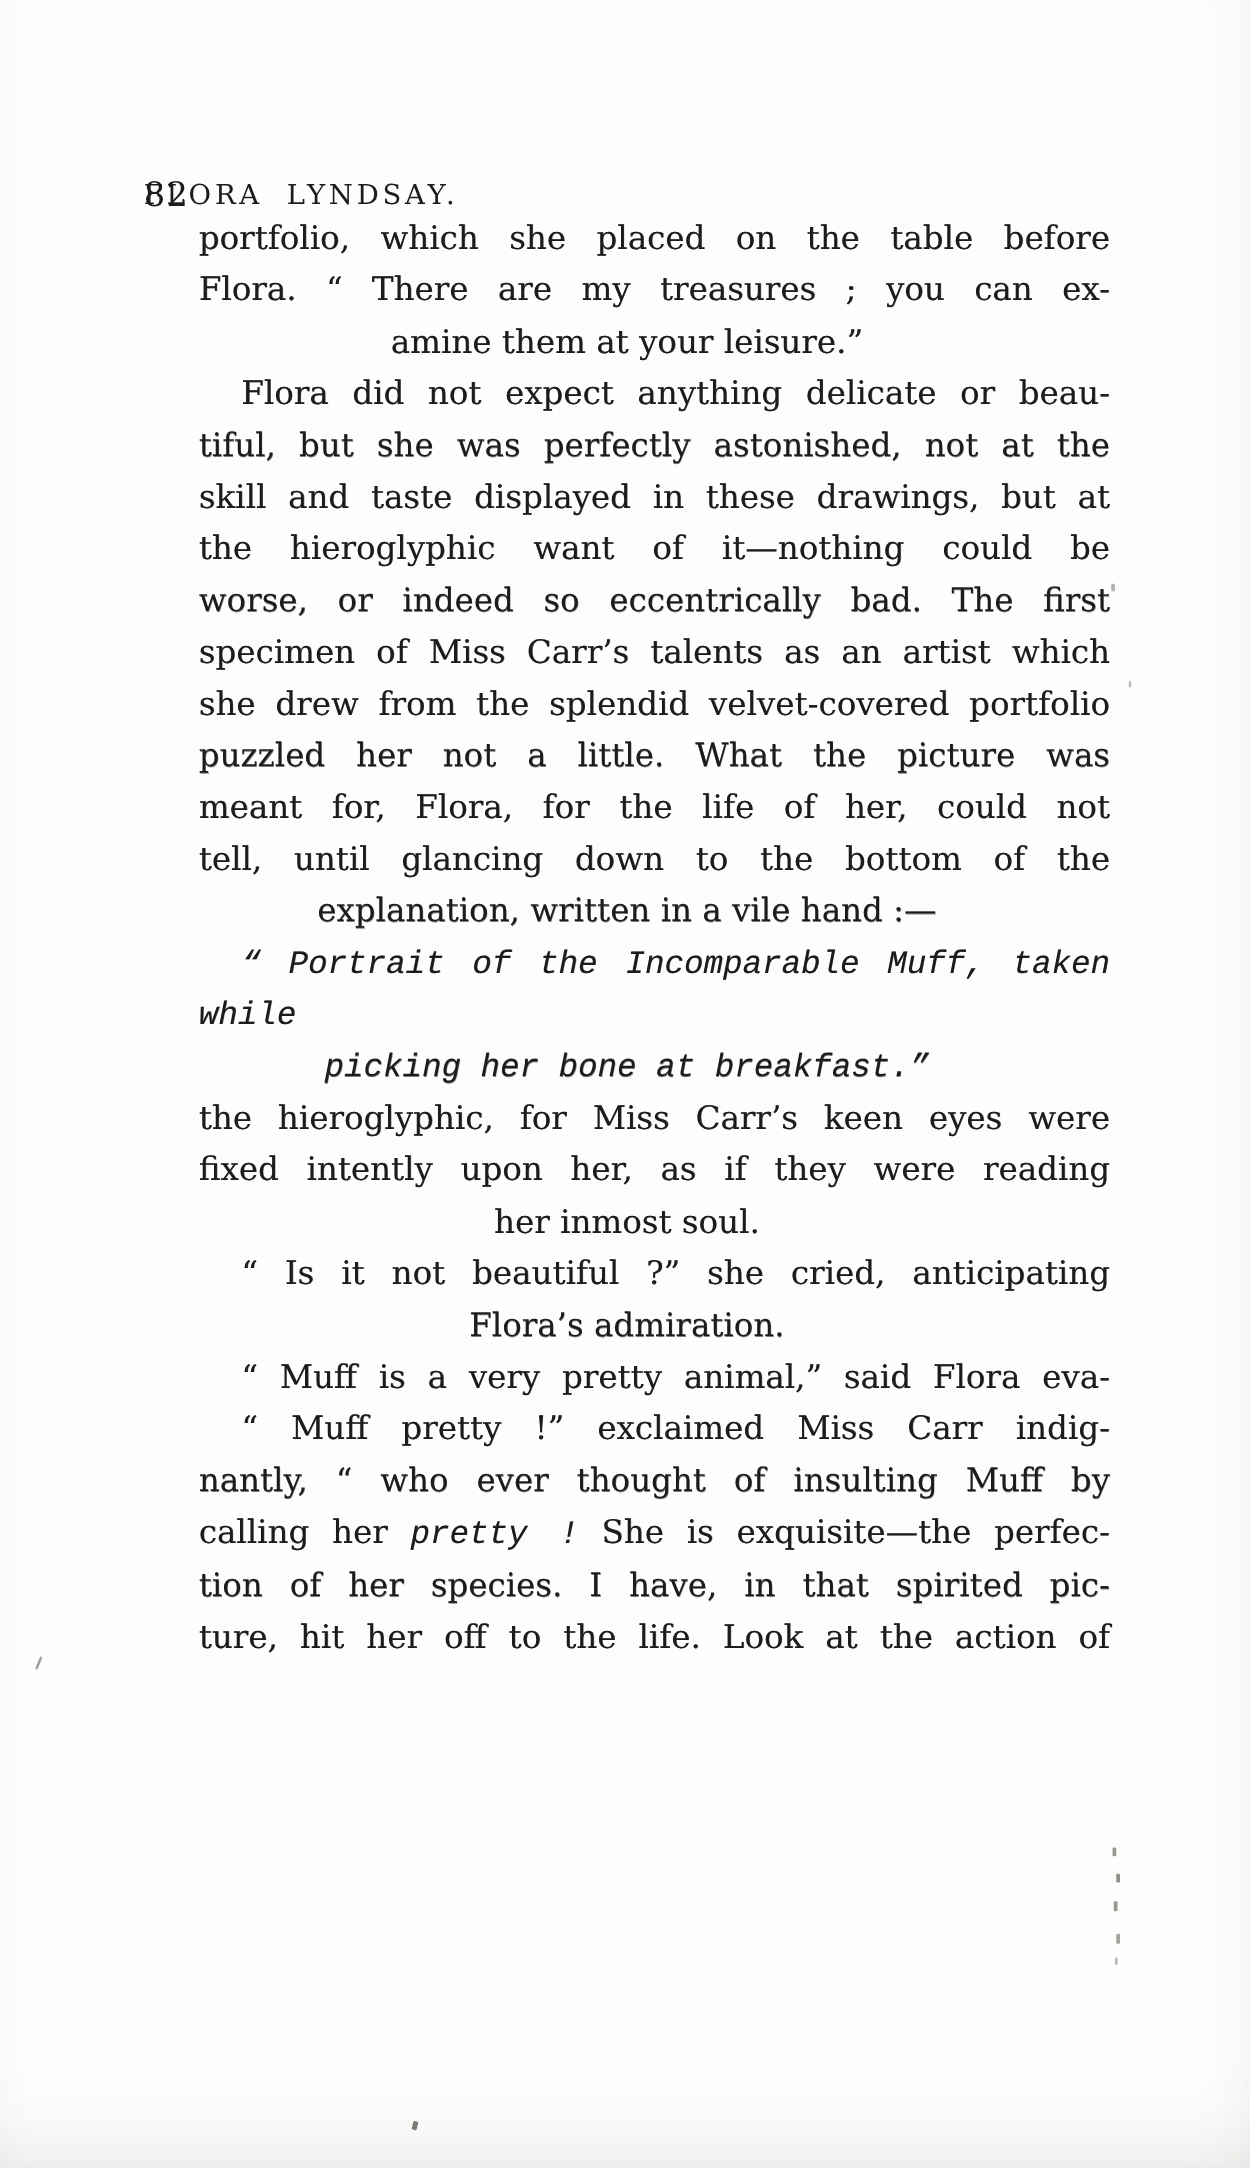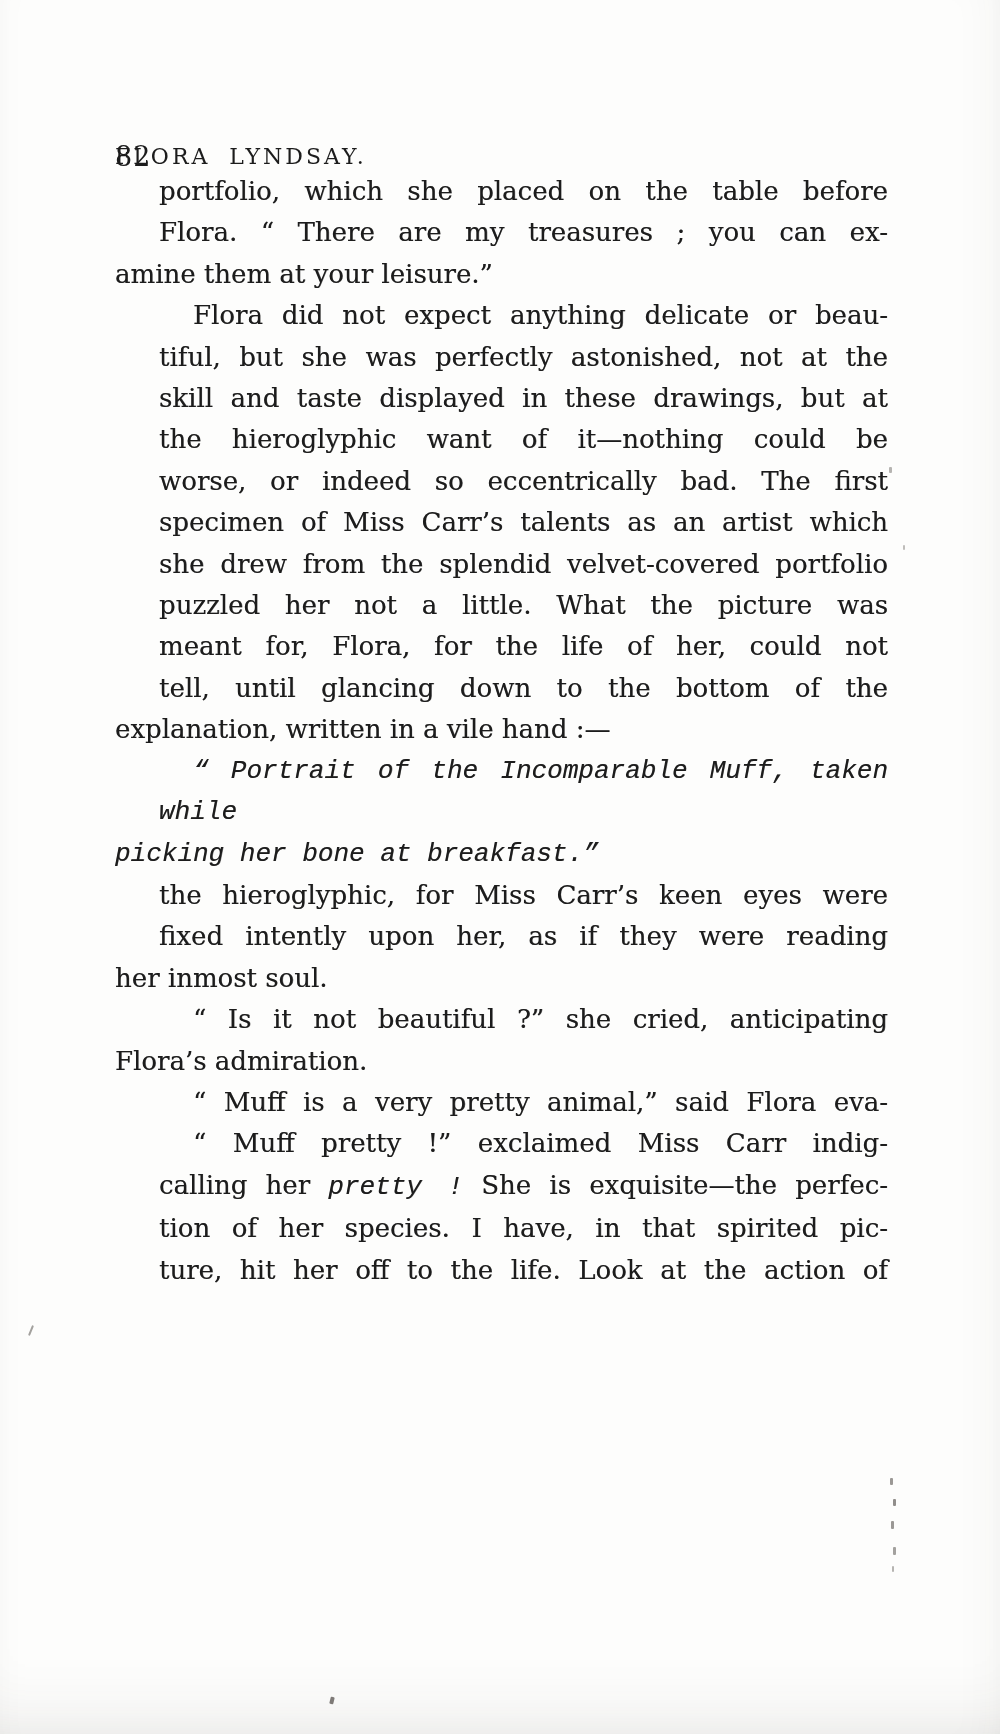--- a/index.html
+++ b/index.html
@@ -38,21 +38,21 @@
     padding-top: 5px;
   }
   .body {
     position: absolute;
     top: 171px; left: 115px; right: 112px;
     text-shadow: 0.3px 0.3px 0 rgba(20,20,20,0.55);
   }
   .line {
     font-size: 26px;
     line-height: 41.4px;
-    text-align: left;
+    text-align: center;
     white-space: normal;
   }
   .line.fill {
     text-align: justify;
     text-align-last: justify;
     margin-left: 44px;
     -moz-text-align-last: justify;
   }
   .line.indent { text-indent: 34px; }
   .italic { font-style: italic; font-family: Liberation Mono, monospace; }
@@ -97,20 +97,21 @@
       <div class="line"><span>explanation, written in a vile hand :—</span></div>
       <div class="line fill indent italic"><span>“ Portrait of the Incomparable Muff, taken while</span></div>
       <div class="line italic"><span>picking her bone at breakfast.”</span></div>
       <div class="line fill"><span>the hieroglyphic, for Miss Carr’s keen eyes were</span></div>
       <div class="line fill"><span>fixed intently upon her, as if they were reading</span></div>
       <div class="line"><span>her inmost soul.</span></div>
       <div class="line fill indent"><span>“ Is it not beautiful ?” she cried, anticipating</span></div>
       <div class="line"><span>Flora’s admiration.</span></div>
       <div class="line fill indent"><span>“ Muff is a very pretty animal,” said Flora eva-</span></div>
       <div class="line fill indent"><span>“ Muff pretty !” exclaimed Miss Carr indig-</span></div>
+      <div class="line fill"><span>nantly, “ who ever thought of insulting Muff by</span></div>
       <div class="line fill"><span>calling her </span><span class="italic">pretty !</span><span> She is exquisite—the perfec-</span></div>
       <div class="line fill"><span>tion of her species. I have, in that spirited pic-</span></div>
       <div class="line fill"><span>ture, hit her off to the life. Look at the action of</span></div>
     </div>
 
   <div class="artifact a-tick1"></div>
   <div class="artifact a-tick2"></div>
   <div class="artifact a-tick3"></div>
   <div class="artifact a-tick4"></div>
   <div class="artifact a-tick5"></div>

